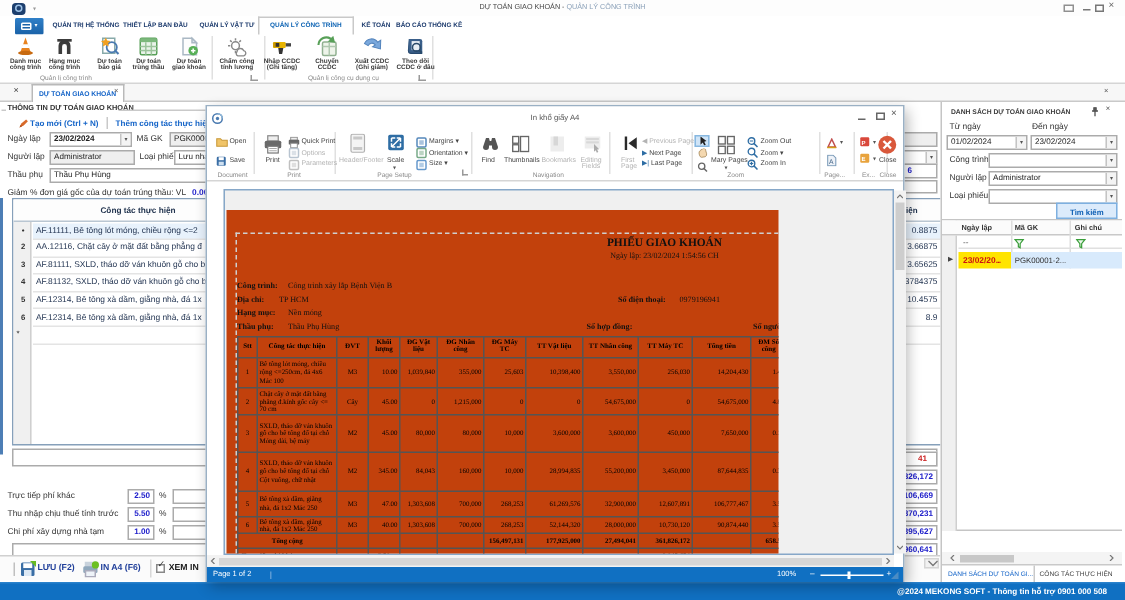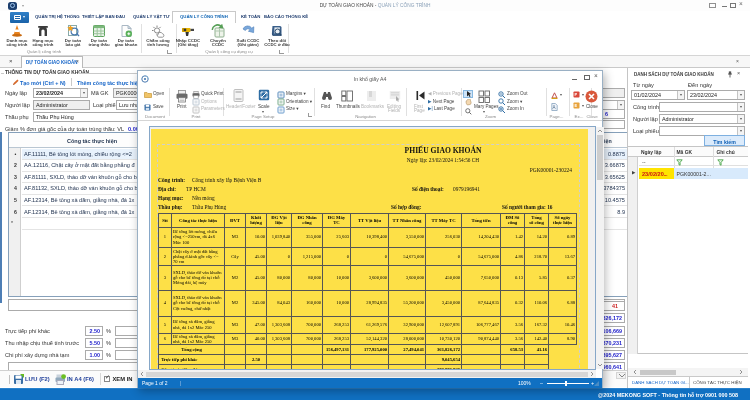--- a/index.html
+++ b/index.html
@@ -575,21 +575,21 @@
       <div class="ab" style="left:447px;top:4px;width:13px;height:13px">
         <svg width="13" height="13">
           <circle cx="6.5" cy="6.5" r="6" fill="#d9583b"></circle>
           <path d="M4 4 L9 9 M9 4 L4 9" stroke="#fff" stroke-width="1.6"></path>
         </svg>
       </div>
       <div class="dtx" style="left:448px;top:18.5px">Close</div>
       <div class="dgl" style="left:444px;top:28px;width:20px;text-align:center">Close</div>
     </div>
     <div class="ab" style="left:11px;top:55px;width:447px;height:244px;border:1px solid #86a7c8;background:#f0f0f0;overflow:hidden">
-      <div class="ab" style="left:1px;top:2px;width:437px;height:244px;background:#fde047;font-family:'Liberation Serif',serif;overflow:hidden" id="page">
+      <div class="ab" style="left:1px;top:13px;width:368px;height:244px;background:#c2410c;font-family:'Liberation Serif',serif;overflow:hidden" id="page">
         <div class="ab" style="left:6px;top:15px;width:422px;border-top:1px dashed #cfcfcf"></div>
         <div class="ab" style="left:6px;top:15px;height:229px;border-left:1px dashed #cfcfcf"></div>
         <div class="ab" style="left:428px;top:15px;height:229px;border-left:1px dashed #cfcfcf"></div>
         <div class="ab" style="left:192px;top:17px;width:200px;text-align:center;font-size:7.6px;font-weight:bold;color:#111;white-space:nowrap">PHIẾU GIAO KHOÁN</div>
         <div class="ab" style="left:192px;top:27.5px;width:200px;text-align:center;font-size:5.3px;color:#111;white-space:nowrap">Ngày lập: 23/02/2024 1:54:56 CH</div>
         <div class="ab" style="left:321px;top:38px;width:100px;text-align:right;font-size:5.4px;color:#111">PGK00001-230224</div>
         <div class="ab" style="left:7px;top:48px;font-size:5.4px;font-weight:bold;color:#111;white-space:nowrap">Công trình:</div>
         <div class="ab" style="left:41px;top:48px;font-size:5.4px;color:#111;white-space:nowrap">Công trình xây lắp Bệnh Viện B</div>
         <div class="ab" style="left:7px;top:57px;font-size:5.4px;font-weight:bold;color:#111;white-space:nowrap">Địa chỉ:</div>
         <div class="ab" style="left:35px;top:57px;font-size:5.4px;color:#111;white-space:nowrap">TP HCM</div>

